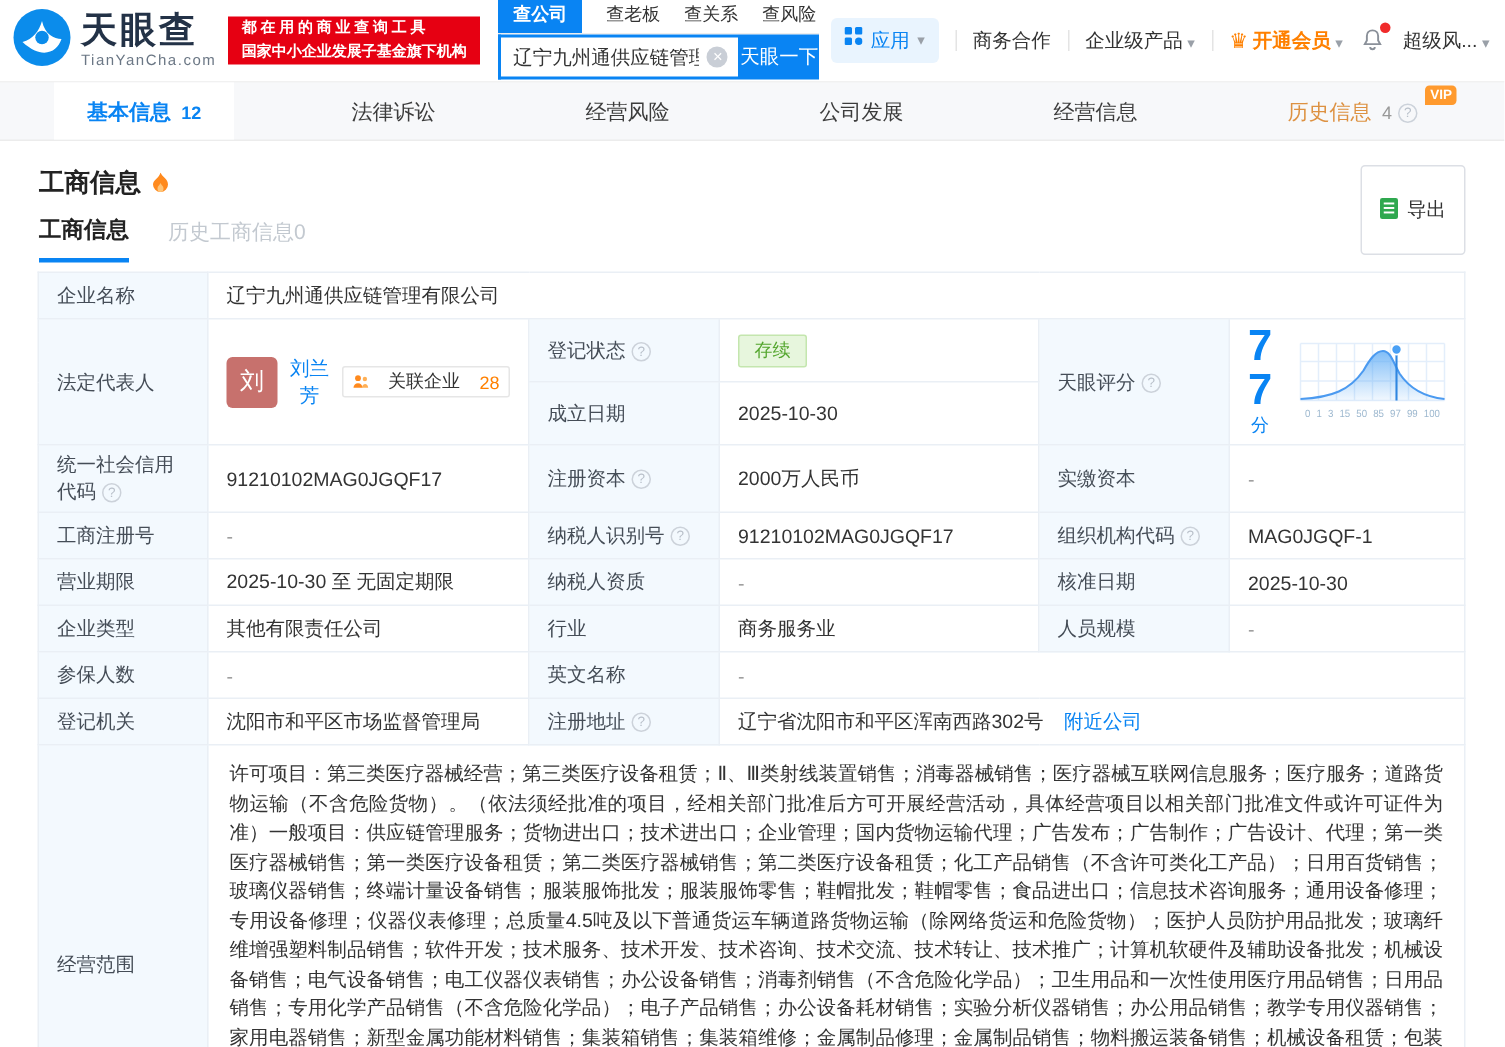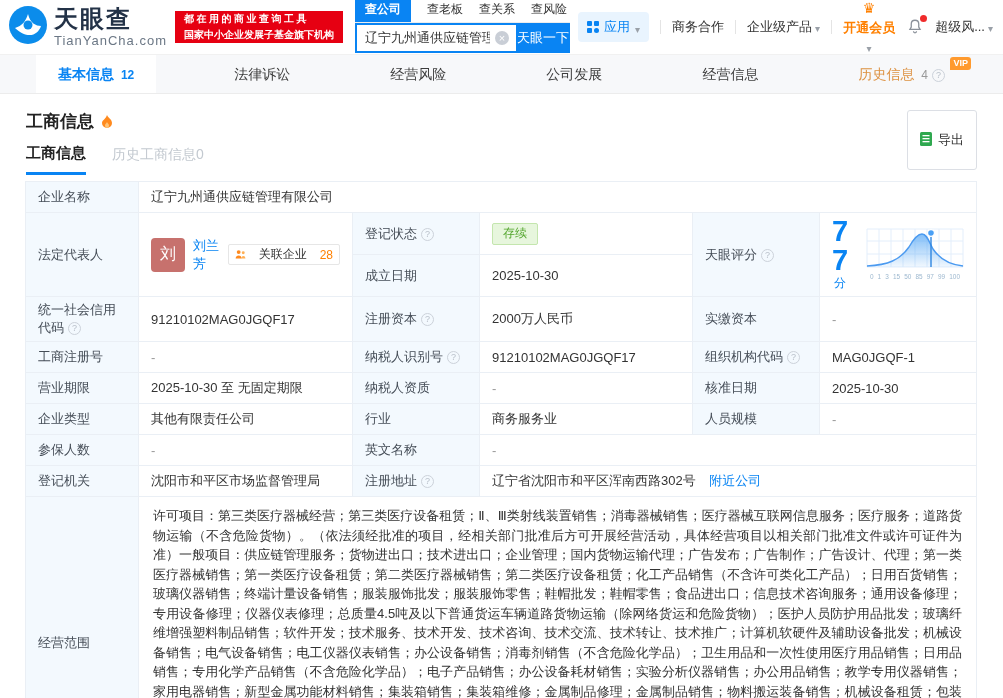--- a/index.html
+++ b/index.html
@@ -4,46 +4,46 @@
 <style>
   * { box-sizing: border-box; margin: 0; padding: 0; }
   html,body { width:1003px; height:698px; overflow:hidden; background:#fff;
     font-family:"Liberation Sans","DejaVu Sans",sans-serif; color:#333; }
 
   
   .top-header { height:54px; display:flex; align-items:center; padding:0 10px 0 8px; gap:8px; }
   .logo-wrap { display:flex; align-items:center; gap:6px; }
   .logo-text { line-height:1; }
   .logo-cn { font-size:24px; font-weight:bold; color:#233247; letter-spacing:2px; }
-  .logo-en { font-size:13px; color:#6b7785; letter-spacing:1px; margin-top:3px; }
+  .logo-en { font-size:10px; color:#6b7785; letter-spacing:1px; margin-top:3px; }
   .slogan { background:#e60012; color:#fff; font-size:10px; font-weight:bold;
     padding:0 9px; line-height:16px; white-space:nowrap; }
   .slogan .l1 { letter-spacing:2.5px; }
   .search-area { margin-left:4px; width:322px; }
   .search-tabs { display:flex; align-items:flex-end; gap:16px; font-size:12px;
     border-bottom:1px solid #ededed; height:21px; }
   .stab { color:#333; padding:2px 0 4px; cursor:pointer; }
   .stab.active { background:#0984f3; color:#fff; padding:3px 10px 4px; font-weight:bold; }
   .search-row { display:flex; height:30px; }
   .search-input-wrap { position:relative; flex:1; }
   .search-input { width:100%; height:30px; border:2px solid #0984f3; border-right:none;
     padding:0 26px 0 8px; font-size:13px; color:#333; outline:none;
     font-family:"Liberation Sans","DejaVu Sans",sans-serif; }
   .clear-btn { position:absolute; right:7px; top:8px; width:14px; height:14px; border-radius:50%;
     background:#c9ced6; color:#fff; font-size:11px; line-height:14px; text-align:center; cursor:pointer; }
   .clear-btn::after { content:"×"; }
   .search-btn { width:54px; background:#0984f3; color:#fff; border:none; font-size:13px;
     cursor:pointer; font-family:inherit; }
   .header-right { margin-left:auto; display:flex; align-items:center; gap:11px; font-size:13px; white-space:nowrap; }
-  .apps-pill { display:flex; align-items:flex-end; gap:5px; background:#e9f4fe; color:#0984f3;
+  .apps-pill { display:flex; align-items:flex-start; gap:5px; background:#e9f4fe; color:#0984f3;
     padding:6px 9px; border-radius:4px; cursor:pointer; }
   .hsep { width:1px; height:14px; background:#e4e4e4; }
   .hitem { display:flex; align-items:center; gap:3px; cursor:pointer; color:#333; }
   .caret::after { content:"▾"; font-size:10px; color:#9aa0a8; }
-  .vip-link { color:#ff8000; font-weight:bold;flex-direction:column; }
+  .vip-link { color:#ff8000; font-weight:bold; }
   .crown::before { content:"♛"; color:#ff8000; font-size:14px; font-weight:normal; }
   .bell-wrap { position:relative; cursor:pointer; display:flex; }
   .bell-dot { position:absolute; top:-3px; right:-3px; width:7px; height:7px; border-radius:50%; background:#f02b2b; }
 
   
   .nav-bar { height:40px; background:#f7f8fa; border-bottom:1px solid #ececec; border-top:1px solid #f1f1f1;
     display:flex; justify-content:space-between; padding:0 36px; font-size:14px; }
   .nav-tab { line-height:39px; padding:0 22px; color:#3c3c3c; cursor:pointer; position:relative; }
   .nav-tab .cnt { font-size:12px; color:#999; margin-left:3px; }
   .nav-tab.active { background:#fff; color:#0984f3; font-weight:bold; }
@@ -69,21 +69,21 @@
     border-radius:3px; padding:20px 12px; font-size:13px; color:#333; background:#fff; cursor:pointer;
     margin-bottom:5px; font-family:inherit; }
 
   
   .table-wrap { margin:6px 26px 0 25px; }
   table.info { width:100%; border-collapse:collapse; table-layout:fixed; font-size:13px; }
   table.info td { border:1px solid #eaeff5; padding:4px 12px; height:31px; vertical-align:middle;
     word-break:break-all; }
   td.lbl { background:#f3f9fe; color:#454d57; }
   .dash { color:#999; }
-  a.blue { color:#0984f3; text-decoration:none; cursor:pointer; }
+  a.blue { color:#0984f3; text-decoration:none; cursor:pointer;text-align:center; }
   .rep-cell { display:flex; align-items:center; gap:8px; }
   .avatar { width:34px; height:34px; border-radius:4px; background:#c7716d; color:#fff; font-size:16px;
     display:flex; align-items:center; justify-content:center; flex:none; }
   .rel-badge { display:inline-flex; align-items:center; gap:13px; border:1px solid #e6e6e6; border-radius:2px;
     padding:1px 6px; font-size:12px; color:#333; cursor:pointer; background:#fff; white-space:nowrap; }
   .rel-badge .num { color:#ff8000; }
   .status-badge { display:inline-block; background:#e7f6dd; border:1px solid #c4e6ae; color:#54a62e;
     font-size:12px; padding:1px 10px 2px; border-radius:2px; }
   .score-cell { display:flex; align-items:center; gap:10px; }
   .score-num { font-size:29px; font-weight:bold; color:#0984f3; line-height:1; }

